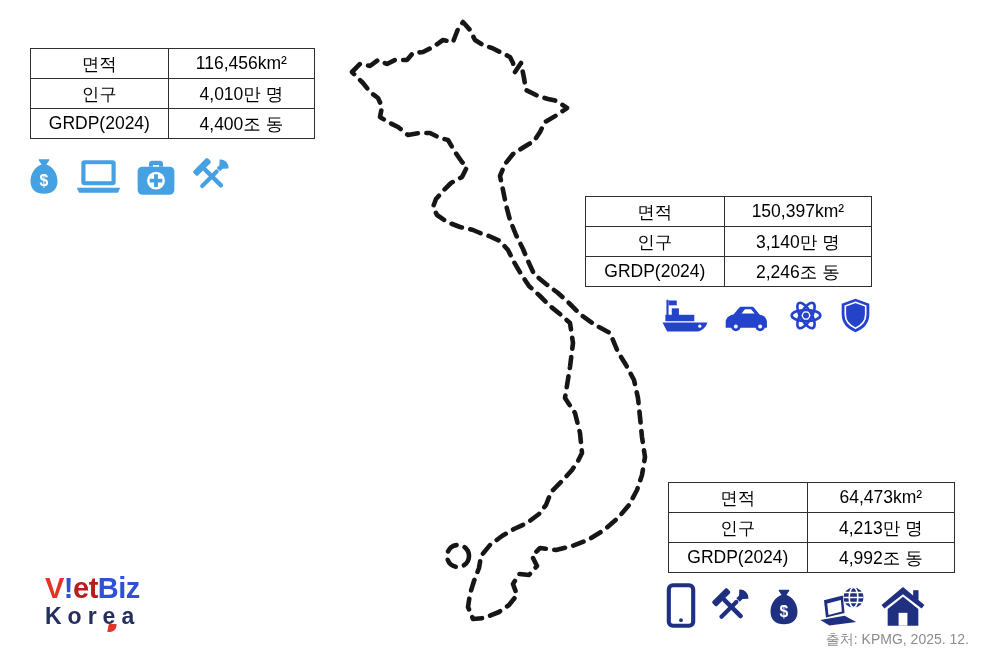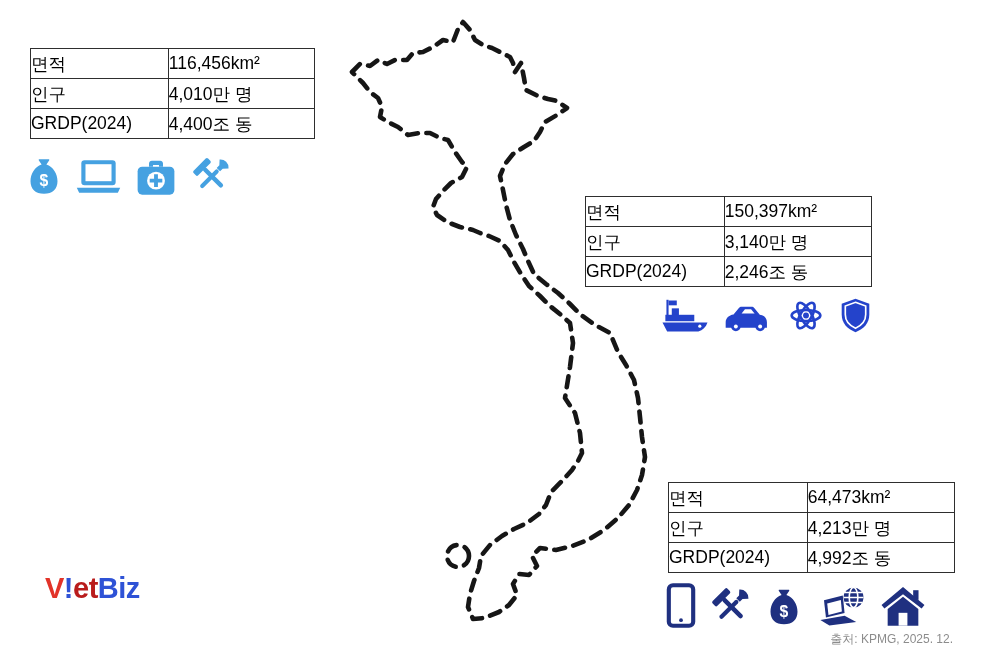--- a/index.html
+++ b/index.html
@@ -12,40 +12,40 @@
   .map-layer{position:absolute;left:0;top:0;width:1000px;height:650px}
   .map-layer path,.map-layer circle{
     fill:none;stroke:currentColor;stroke-width:4.6;
     stroke-dasharray:11 8.5;stroke-linecap:round;stroke-linejoin:round;
   }
   
   .stat-table{
     position:absolute;border-collapse:collapse;background:#fff;table-layout:fixed;
   }
   .stat-table td{
-    border:1.3px solid #2e2e2e;vertical-align:middle;
+    border:1.3px solid #2e2e2e;text-align:center;vertical-align:middle;
     font-size:17.5px;color:#000;padding:0;height:29px;
   }
   .t-north{left:30px;top:48px;width:285px}
   .t-central{left:585px;top:196px;width:287px}
   .t-south{left:668px;top:482px;width:287px}
   .stat-table col.c1{width:48.5%}
   
   .icon-row{position:absolute;display:flex;align-items:flex-end;gap:13px}
   .icon-row svg{display:block}
   .icons-north{left:26px;top:156px}
   .icons-central{left:660px;top:297px}
   .icons-south{left:666px;top:583px}
   
   .logo{position:absolute;left:45px;top:574px;width:140px}
   .logo-line1{font-size:29px;font-weight:800;letter-spacing:-.5px;line-height:1;white-space:nowrap}
   .logo-line2{position:relative;font-size:23px;font-weight:800;letter-spacing:6px;line-height:1;margin-top:2px;white-space:nowrap}
   .logo-accent{position:absolute;left:63px;bottom:-4px;width:8px;height:8px;border-radius:1px 1px 5px 1px;transform:skewX(-12deg)}
   
-  .source-note{position:absolute;top:631px;right:47px;font-size:12px;color:#8c8c8c;white-space:nowrap}
+  .source-note{position:absolute;top:631px;right:31px;font-size:14px;color:#8c8c8c;white-space:nowrap}
 </style>
 </head>
 <body>
 
 <div class="map-layer" style="color: rgb(22, 22, 22);">
   <svg width="1000" height="650" viewBox="0 0 1000 650">
     <path d="
       M352 72 L360 64 370 66 378 60 387 64 395 60 407 60 413 53 423 52 433 47 443 40 453 42 458 29 463 22
       470 30 475 40 483 45 492 48 502 53 510 57 513 63 515 72 521 63 524 78 526 90 538 96 548 99 557 101 567 108
       557 115 545 122 540 132 534 141 524 147 513 154 505 164 500 176
@@ -242,15 +242,19 @@
       <path d="M4 12.3L12 5.9l8 6.4V21H4z"></path>
       <rect x="9.7" y="14.3" width="4.6" height="6.7" fill="#fff"></rect>
     </svg>
   </span>
 </div>
 
 <div class="logo">
   <div class="logo-line1">
     <span style="color: rgb(226, 51, 41);">V</span><span style="color: rgb(46, 82, 214);">!</span><span style="color: #b91c1c;">et</span><span style="color: rgb(46, 82, 214); text-align: right;">Biz</span>
   </div>
+  <div class="logo-line2">
+    <span style="color: rgb(37, 47, 94);">Korea</span>
+    <span class="logo-accent" style="background-color: rgb(226, 51, 41);"></span>
+  </div>
 </div>
 
 <div class="source-note">출처: KPMG, 2025. 12.</div>
 
 </body></html>

